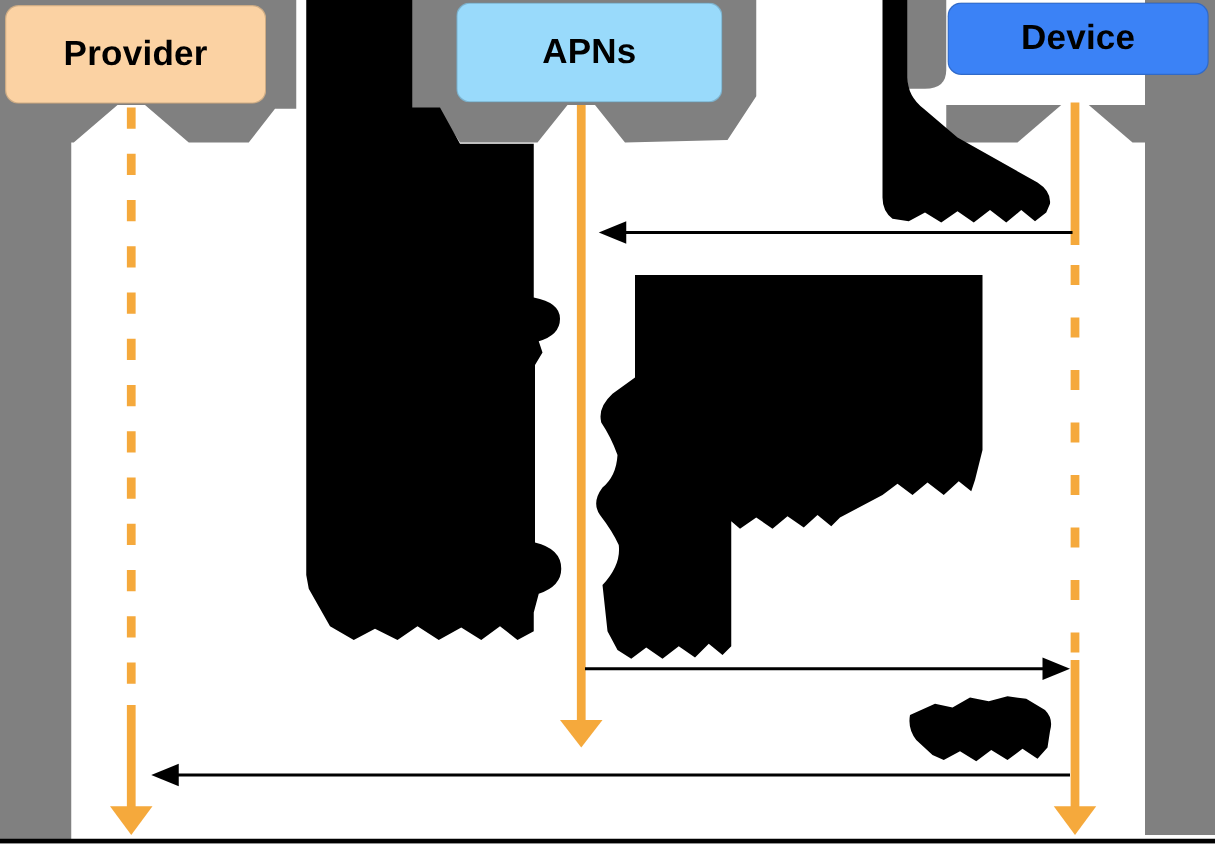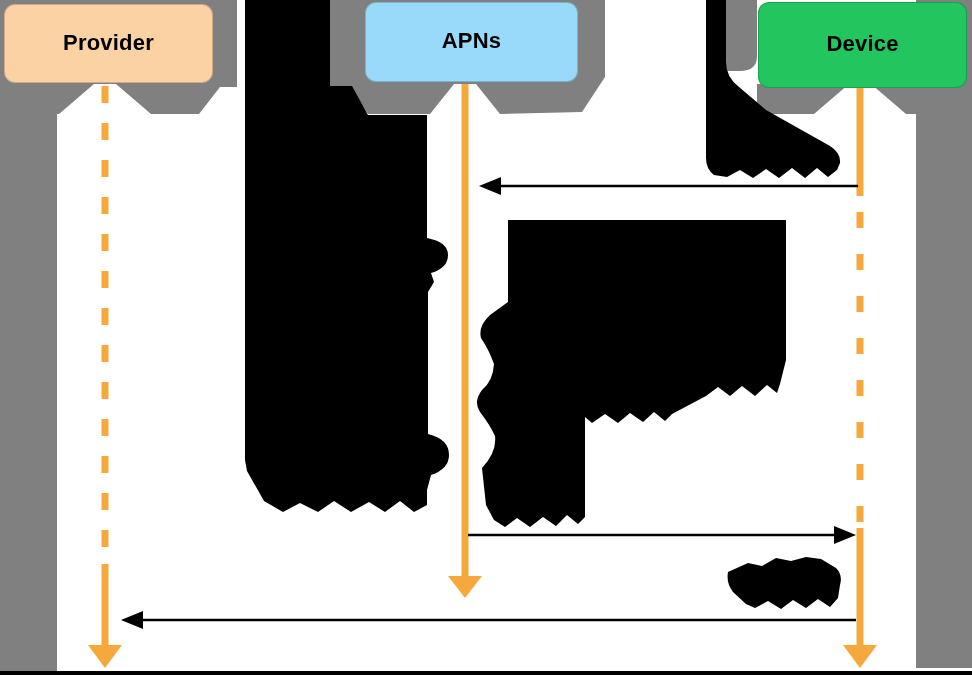--- a/index.html
+++ b/index.html
@@ -4,21 +4,21 @@
 <style>
   html,body{margin:0;padding:0;background:#fff;}
   #stage{
     position:relative;width:972px;height:675px;overflow:hidden;
     font-family:"Liberation Sans", sans-serif;background:#fff;
   }
   #stage svg{position:absolute;left:0;top:0;}
   .actor-box{
     position:absolute;display:flex;align-items:center;justify-content:center;
     border-radius:11px;border:1px solid rgba(0,0,0,0.18);
-    font-weight:bold;font-size:22px;color:#000;letter-spacing:0.2px;
+    font-weight:bold;font-size:28px;color:#000;letter-spacing:0.2px;
     box-sizing:border-box;
   }
   .actor-box span{transform:translateY(-1px);}
 </style>
 </head>
 <body>
 
 <div id="stage">
 
   <svg width="972" height="675" viewBox="0 0 972 675">
@@ -94,17 +94,17 @@
 
     <rect x="0" y="671" width="972" height="4" fill="#000000"></rect>
   </svg>
 
   <div class="actor-box" style="left: 4px; top: 4px; width: 209px; height: 79px; background: rgb(251, 210, 163);">
     <span>Provider</span>
   </div>
   <div class="actor-box" style="left: 365px; top: 2px; width: 213px; height: 80px; background: rgb(153, 218, 251); align-items: center;">
     <span>APNs</span>
   </div>
-  <div class="actor-box" style="left: 758px; top: 2px; width: 209px; height: 86px; background: #22c55e;">
+  <div class="actor-box" style="left: 758px; top: 2px; width: 209px; height: 58px; background: #3b82f6;">
     <span>Device</span>
   </div>
 
 </div>
 
 </body></html>

